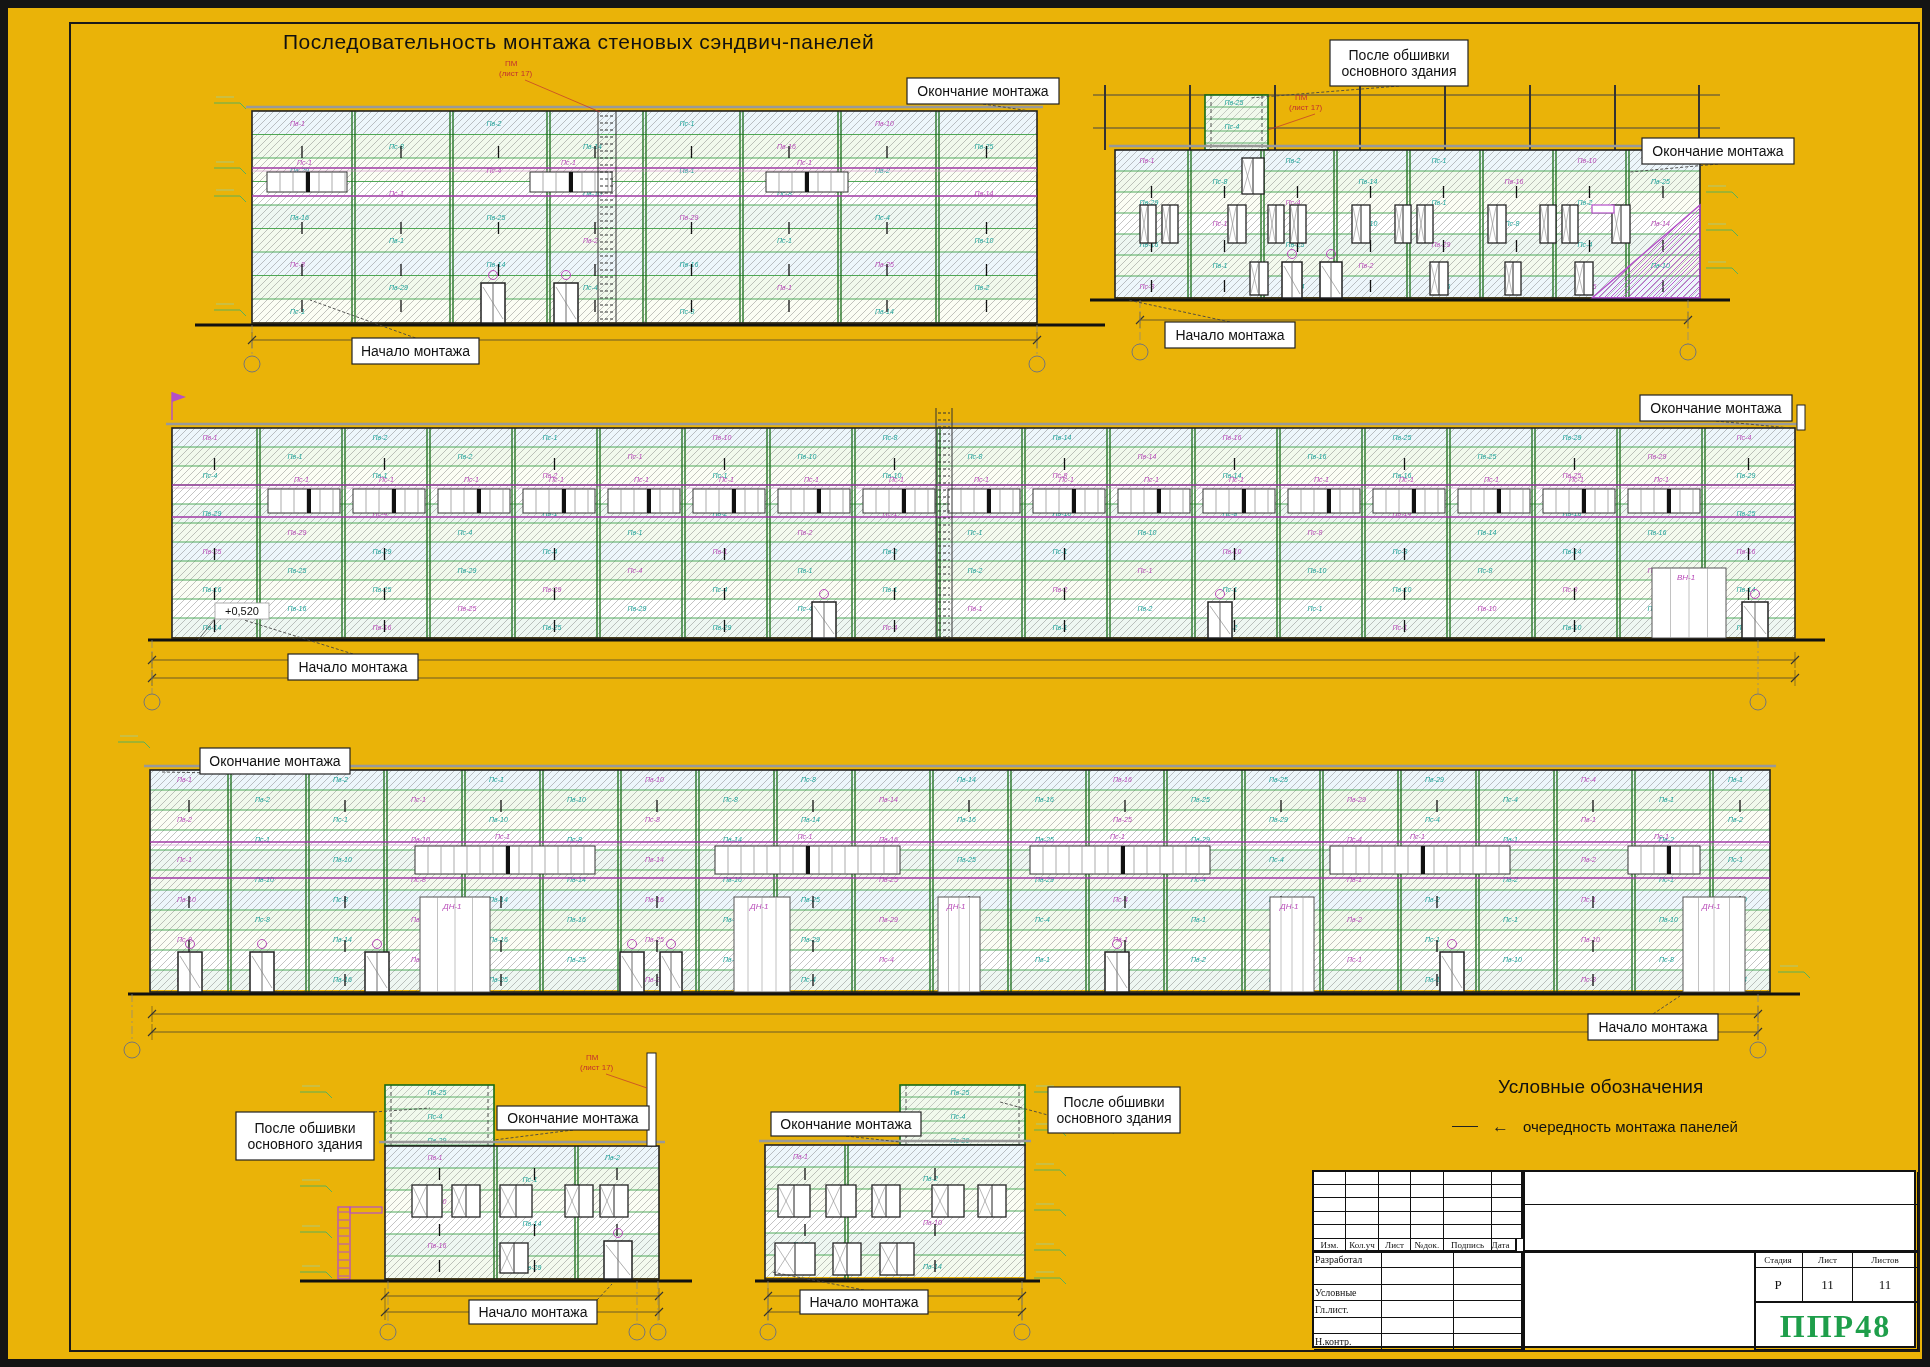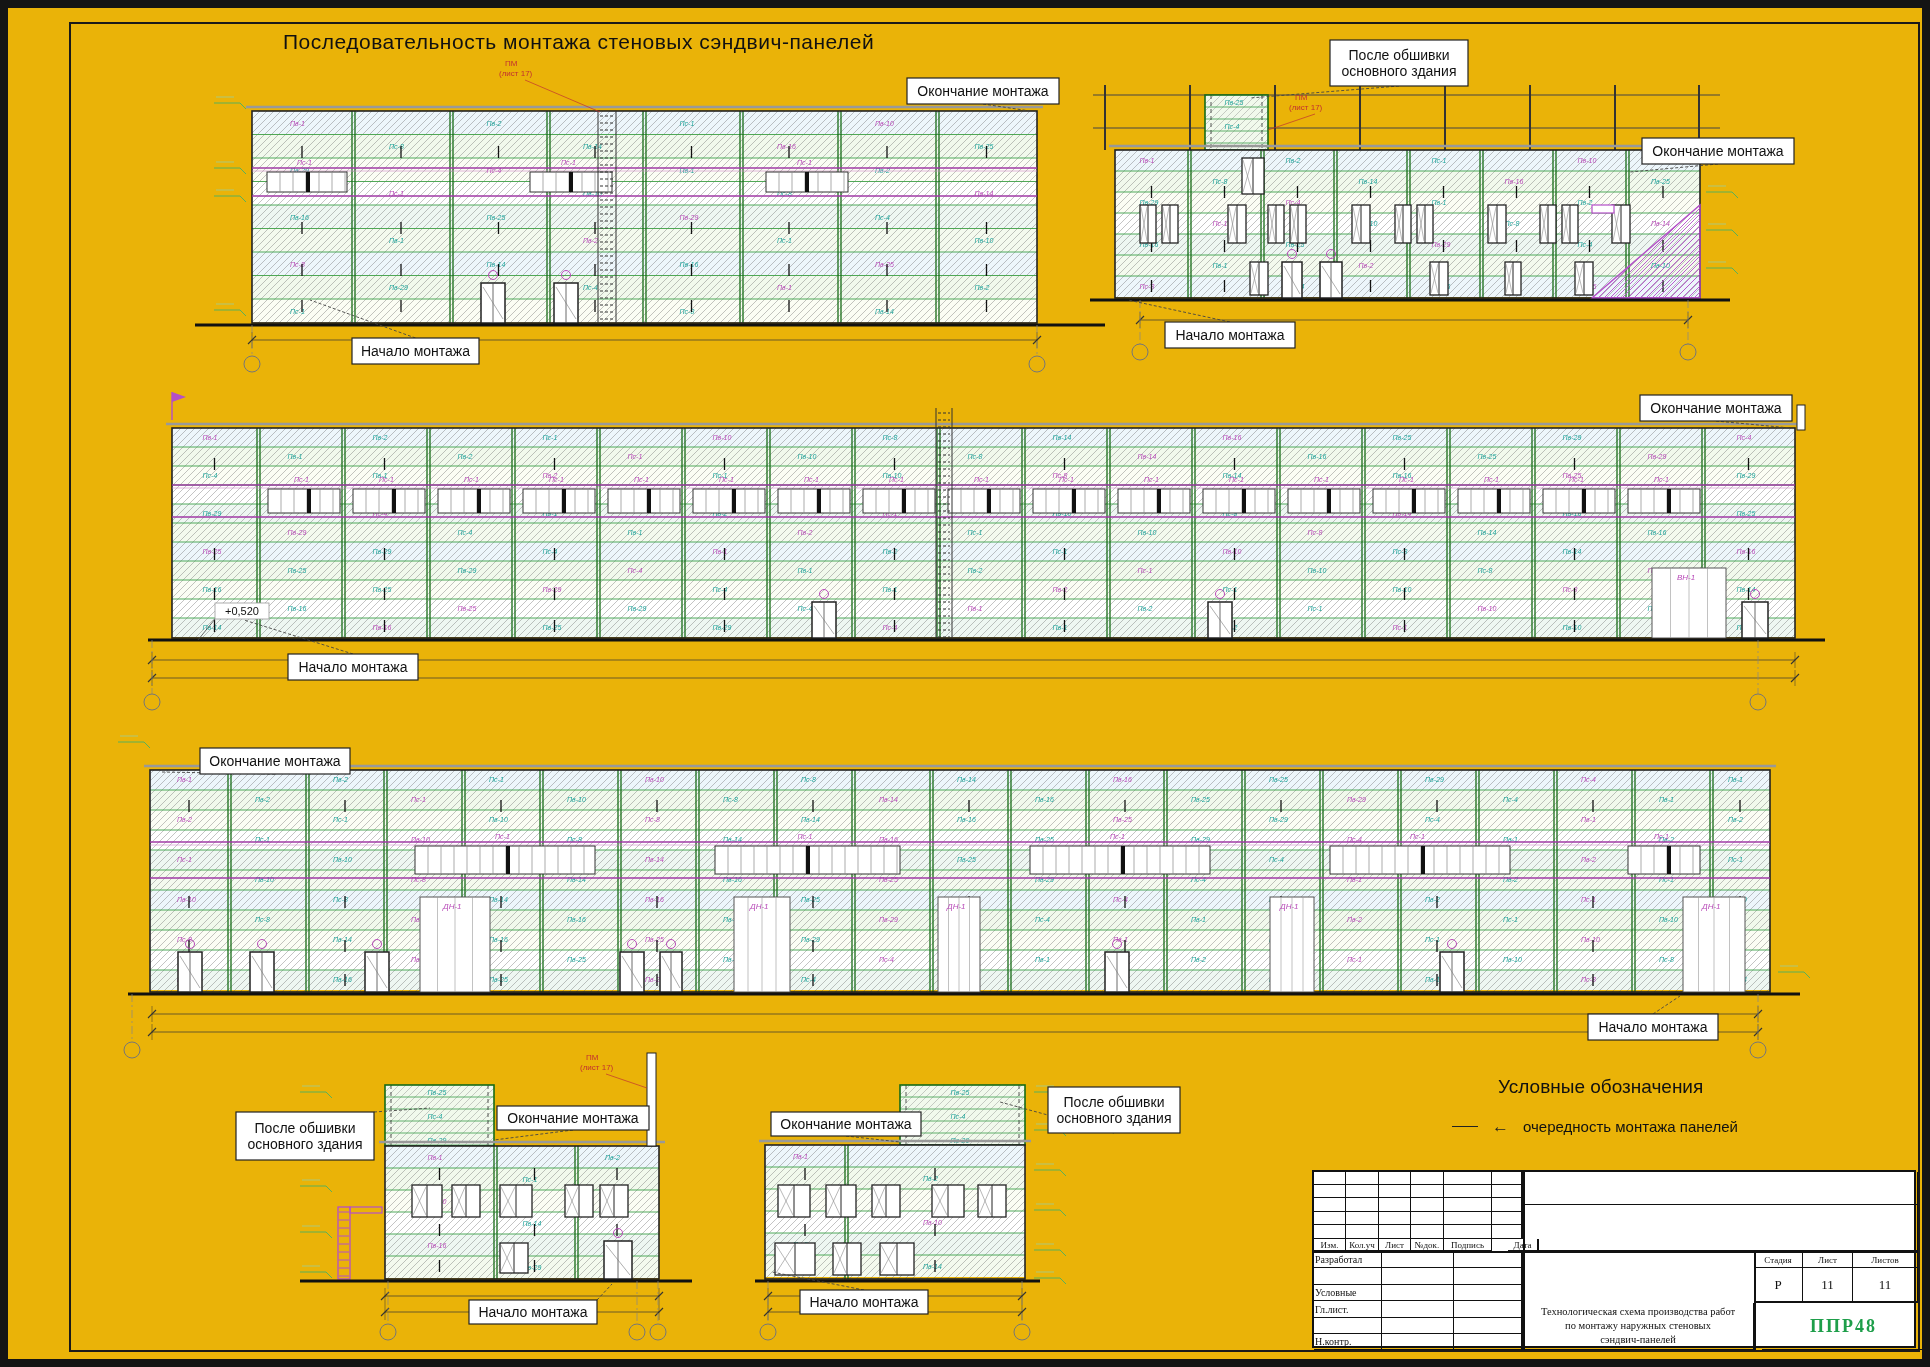--- a/index.html
+++ b/index.html
@@ -20,21 +20,21 @@
   
   .tb{position:absolute;left:1312px;top:1170px;width:604px;height:178px;border:2px solid #111;
       box-sizing:border-box;z-index:6;background:#fff;font-size:9px;color:#111;font-family:Liberation Serif, serif;}
   .tb .cell{position:absolute;box-sizing:border-box;border-right:1px solid #111;border-bottom:1px solid #111;
             display:flex;align-items:center;justify-content:center;text-align:center;overflow:hidden;}
   .tb .thickR{border-right:2px solid #111;}
   .tb .thickB{border-bottom:2px solid #111;}
   .tb .role{justify-content:flex-start;padding-left:1px;font-size:10px;}
   .tb .proj{font-size:10.5px;line-height:1.35;flex-direction:column;}
   .tb .big{font-size:13px;}
-  .tb .logo{font-size:18px;font-weight:bold;color:#1e9e4a;letter-spacing:2px;margin-left:8px;}
+  .tb .logo{font-size:32px;font-weight:bold;color:#1e9e4a;letter-spacing:2px;}
 </style>
 </head>
 <body>
 
 <div class="sheet">
   <div class="sheet-border"></div>
   <div class="inner-frame"></div>
 
   <div class="main-title">Последовательность монтажа стеновых сэндвич-панелей</div>
 
@@ -1748,46 +1748,41 @@
       <div class="cell " style="left: 32px; top: 53px; width: 33px; height: 14px;"></div>
       <div class="cell " style="left: 65px; top: 53px; width: 32px; height: 14px;"></div>
       <div class="cell " style="left: 97px; top: 53px; width: 33px; height: 14px;"></div>
       <div class="cell " style="left: 130px; top: 53px; width: 48px; height: 14px;"></div>
       <div class="cell thickR" style="left: 178px; top: 53px; width: 31px; height: 14px;"></div>
       <div class="cell  thickB" style="left: 0px; top: 67px; width: 32px; height: 13px;">Изм.</div>
       <div class="cell  thickB" style="left: 32px; top: 67px; width: 33px; height: 13px;">Кол.уч</div>
       <div class="cell  thickB" style="left: 65px; top: 67px; width: 32px; height: 13px;">Лист</div>
       <div class="cell  thickB" style="left: 97px; top: 67px; width: 33px; height: 13px;">№док.</div>
       <div class="cell  thickB" style="left: 130px; top: 67px; width: 48px; height: 13px;">Подпись</div>
-      <div class="cell thickR thickB" style="left: 194px; top: 67px; width: 31px; height: 13px;">Дата</div>
+      <div class="cell thickR thickB" style="left: 172px; top: 67px; width: 31px; height: 13px;">Дата</div>
       <div class="cell " style="left: 209px; top: 0px; width: 395px; height: 33px;"></div>
       <div class="cell thickB" style="left: 209px; top: 33px; width: 395px; height: 47px;"></div>
       <div class="cell role" style="left: 0px; top: 80px; width: 68px; height: 16px;">Разработал</div>
       <div class="cell " style="left: 68px; top: 80px; width: 72px; height: 16px;"></div>
       <div class="cell thickR" style="left: 140px; top: 80px; width: 69px; height: 16px;"></div>
       <div class="cell role" style="left: 0px; top: 96px; width: 68px; height: 17px;"></div>
       <div class="cell " style="left: 68px; top: 96px; width: 72px; height: 17px;"></div>
       <div class="cell thickR" style="left: 140px; top: 96px; width: 69px; height: 17px;"></div>
       <div class="cell role" style="left: 0px; top: 113px; width: 68px; height: 16px;">Условные</div>
       <div class="cell " style="left: 68px; top: 113px; width: 72px; height: 16px;"></div>
       <div class="cell thickR" style="left: 140px; top: 113px; width: 69px; height: 16px;"></div>
       <div class="cell role" style="left: 0px; top: 129px; width: 68px; height: 17px;">Гл.лист.</div>
       <div class="cell " style="left: 68px; top: 129px; width: 72px; height: 17px;"></div>
       <div class="cell thickR" style="left: 140px; top: 129px; width: 69px; height: 17px;"></div>
       <div class="cell role" style="left: 0px; top: 146px; width: 68px; height: 16px;"></div>
       <div class="cell " style="left: 68px; top: 146px; width: 72px; height: 16px;"></div>
       <div class="cell thickR" style="left: 140px; top: 146px; width: 69px; height: 16px;"></div>
       <div class="cell role" style="left: 0px; top: 162px; width: 68px; height: 16px;">Н.контр.</div>
       <div class="cell " style="left: 68px; top: 162px; width: 72px; height: 16px;"></div>
       <div class="cell thickR" style="left: 140px; top: 162px; width: 69px; height: 16px;"></div>
-      <div class="cell proj" style="left: 209px; top: 131px; width: 231px; height: 47px;">
-        <span>Технологическая схема производства работ</span>
-        <span>по монтажу наружных стеновых</span>
-        <span>сэндвич-панелей</span>
-      </div>
       <div class="cell " style="left: 440px; top: 80px; width: 49px; height: 16px;">Стадия</div>
       <div class="cell " style="left: 489px; top: 80px; width: 50px; height: 16px;">Лист</div>
       <div class="cell " style="left: 539px; top: 80px; width: 65px; height: 16px;">Листов</div>
       <div class="cell big thickB" style="left: 440px; top: 96px; width: 49px; height: 35px;">Р</div>
       <div class="cell big thickB" style="left: 489px; top: 96px; width: 50px; height: 35px;">11</div>
       <div class="cell big thickB" style="left: 539px; top: 96px; width: 65px; height: 35px;">11</div>
       <div class="cell logo" style="left: 440px; top: 131px; width: 164px; height: 47px;">ППР48</div>
       <div style="position: absolute; left: 209px; top: 0px; width: 2px; height: 178px; background: rgb(17, 17, 17);"></div>
       <div style="position: absolute; left: 440px; top: 80px; width: 2px; height: 98px; background: rgb(17, 17, 17);"></div>
       <div style="position: absolute; left: 0px; top: 79px; width: 604px; height: 2px; background: rgb(17, 17, 17);"></div>

